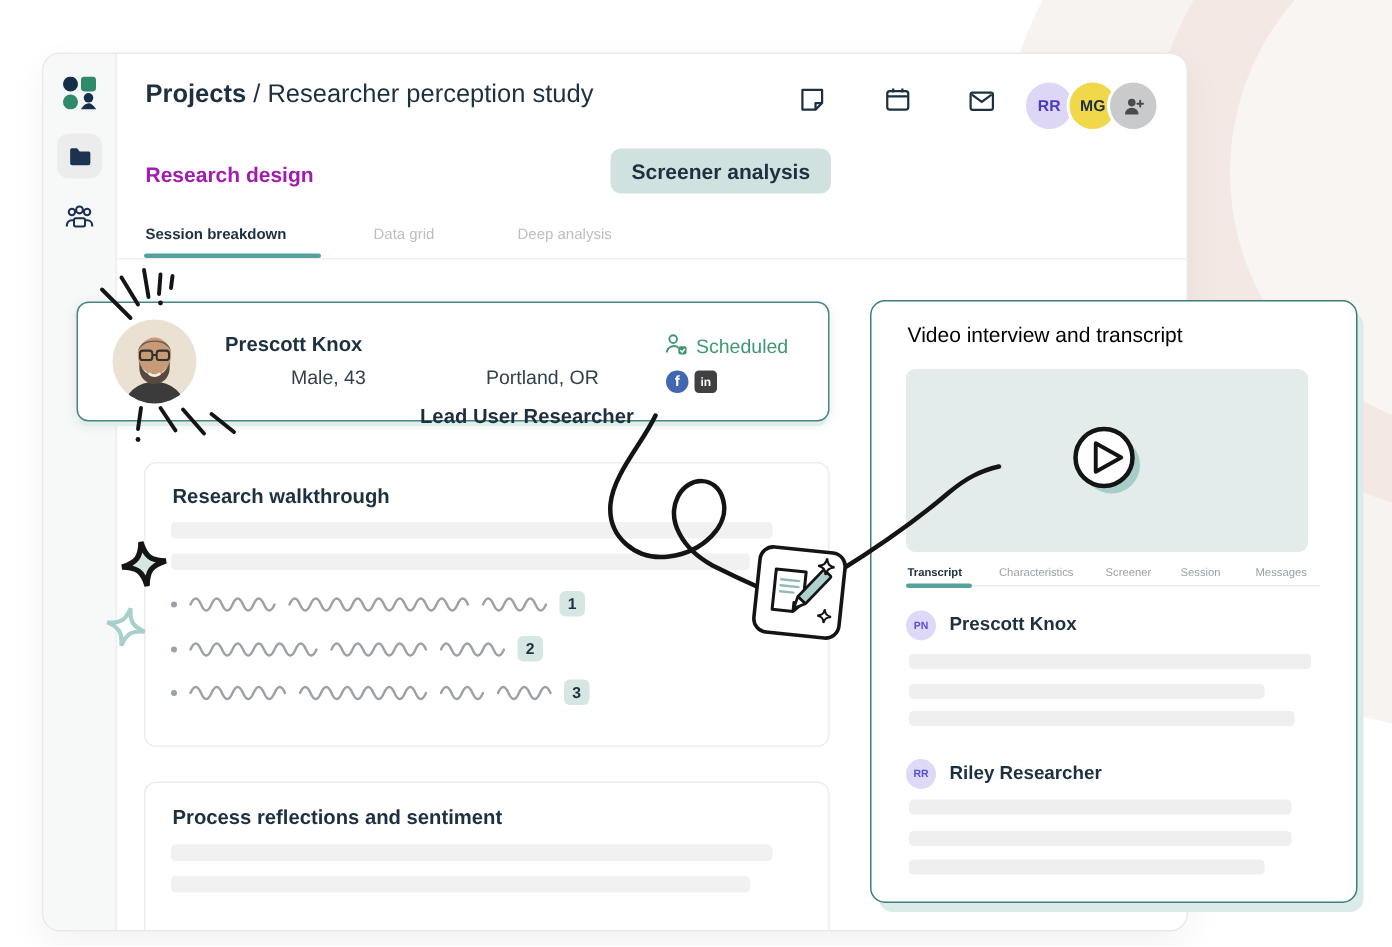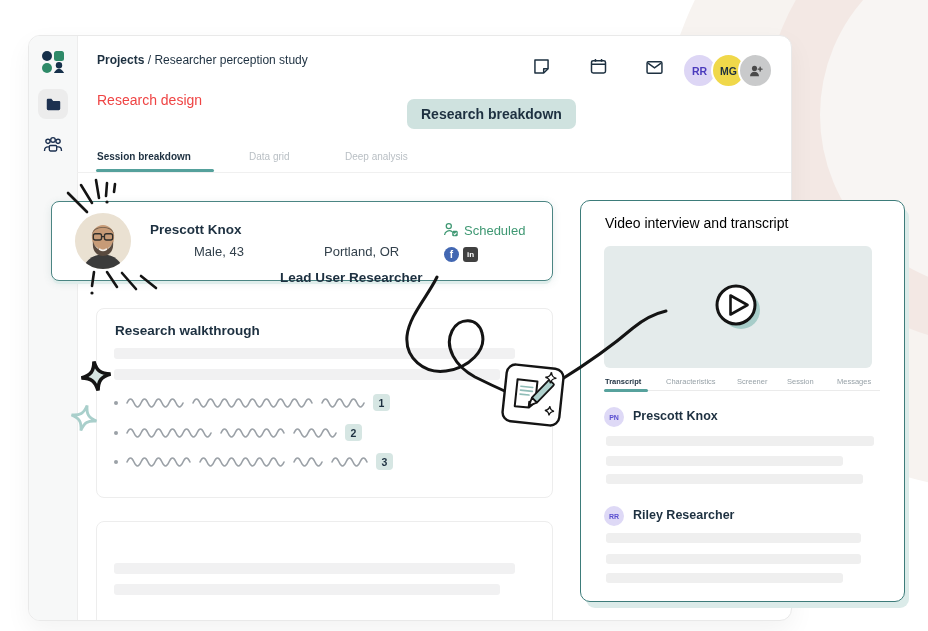--- a/index.html
+++ b/index.html
@@ -11,26 +11,26 @@
   .bg-ring{left:765px;top:-115px;width:460px;height:460px;background:#f3e8e4;}
   .bg-inner{left:820px;top:-60px;width:350px;height:350px;background:#f8f5f3;}
 
   
   .window{position:absolute;left:28px;top:35px;width:762px;height:584px;background:#fff;
           border:1px solid #e9e9e9;border-radius:12px;box-shadow:0 10px 26px rgba(0,0,0,.05);
           overflow:hidden;z-index:1;}
   .sidebar{position:absolute;left:0;top:0;width:48px;height:100%;background:#f7f8f8;border-right:1px solid #ededed;}
   .side-btn{position:absolute;display:flex;align-items:center;justify-content:center;}
   .side-active{background:#ececec;border-radius:8px;}
-  .crumb{position:absolute;left:68px;top:17px;font-size:12px;}
+  .crumb{position:absolute;left:68px;top:17px;font-size:17px;}
   .crumb b{font-weight:700;}
   .tool-icon{position:absolute;width:22px;height:22px;}
   .avatar{position:absolute;width:35px;height:35px;border-radius:50%;border:2px solid #fff;
           display:flex;align-items:center;justify-content:center;font-size:10.5px;font-weight:700;box-sizing:border-box;}
-  .tab{position:absolute;top:56px;font-size:14px;color:#ef4444;}
+  .tab{position:absolute;top:72px;font-size:14px;color:#a21caf;font-weight:bold;}
   .tab-pill{position:absolute;left:378px;top:63px;height:30px;line-height:30px;padding:0 14px;
             background:#cfe2df;border-radius:7px;font-size:14px;font-weight:700;color:#1d3040;}
   .subtab{position:absolute;top:115px;font-size:10px;color:#b9bfc4;}
   .subtab.active{font-weight:700;color:#1d3040;}
   .subtab-line{position:absolute;left:48px;top:136px;width:714px;height:1px;background:#f0f0f0;}
   .subtab-underline{position:absolute;left:67px;top:133px;width:118px;height:3px;background:#55a19c;border-radius:2px;}
 
   
   .card{position:absolute;background:#fff;border:1px solid #ededed;border-radius:8px;}
   .participant-card{left:22px;top:165px;width:500px;height:78px;border:1.4px solid #4b8583;
@@ -134,21 +134,21 @@
     <div class="avatar" style="left:682px;top:17px;background:#f0d84a;color:#1d3040;z-index:2;">MG</div>
     <div class="avatar" style="left:709px;top:17px;background:#c9cacb;z-index:3;">
       <svg width="18" height="18" viewBox="0 0 24 24">
         <circle cx="10" cy="8.5" r="3.4" fill="#4a4a4a"></circle>
         <path d="M4 19 a6 6 0 0 1 12 0 z" fill="#4a4a4a"></path>
         <path d="M17.5 7 v5 M15 9.5 h5" stroke="#4a4a4a" stroke-width="1.8" stroke-linecap="round"></path>
       </svg>
     </div>
 
     <div class="tab" style="left:68px;">Research design</div>
-    <div class="tab-pill">Research breakdown</div>
+    <div class="tab-pill">Screener analysis</div>
 
     <div class="subtab active" style="left:68px;">Session breakdown</div>
     <div class="subtab" style="left:220px;">Data grid</div>
     <div class="subtab" style="left:316px;">Deep analysis</div>
     <div class="subtab-line"></div>
     <div class="subtab-underline"></div>
 
     <div class="card participant-card">
       <svg style="position:absolute;left:22px;top:10px;" width="58" height="58" viewBox="0 0 60 60">
         <defs>
@@ -231,20 +231,21 @@
             <path d="M1 8 q3.5 -8 7 0 t7 0 t7 0 t7 0"></path>
           </svg>
         <svg class="squig" width="37" height="16" viewBox="0 0 37 16" fill="none" stroke="#9ba1a7" stroke-width="1.6" stroke-linecap="round">
             <path d="M1 8 q3.5 -8 7 0 t7 0 t7 0 t7 0 t7 0"></path>
           </svg>
         <div class="badge">3</div>
       </div>
     </div>
 
     <div class="card" style="left:67px;top:485px;width:455px;height:120px;">
+      <div class="card-title" style="left:18px;top:15px;">Process reflections and sentiment</div>
       <div class="bar" style="left:17px;top:41px;width:401px;"></div>
       <div class="bar" style="left:17px;top:62px;width:386px;"></div>
     </div>
   </div>
 
   <div class="panel">
     <div class="panel-title">Video interview and transcript</div>
     <div class="video">
       <div class="play">
         <svg width="52" height="52" viewBox="0 0 52 52">

